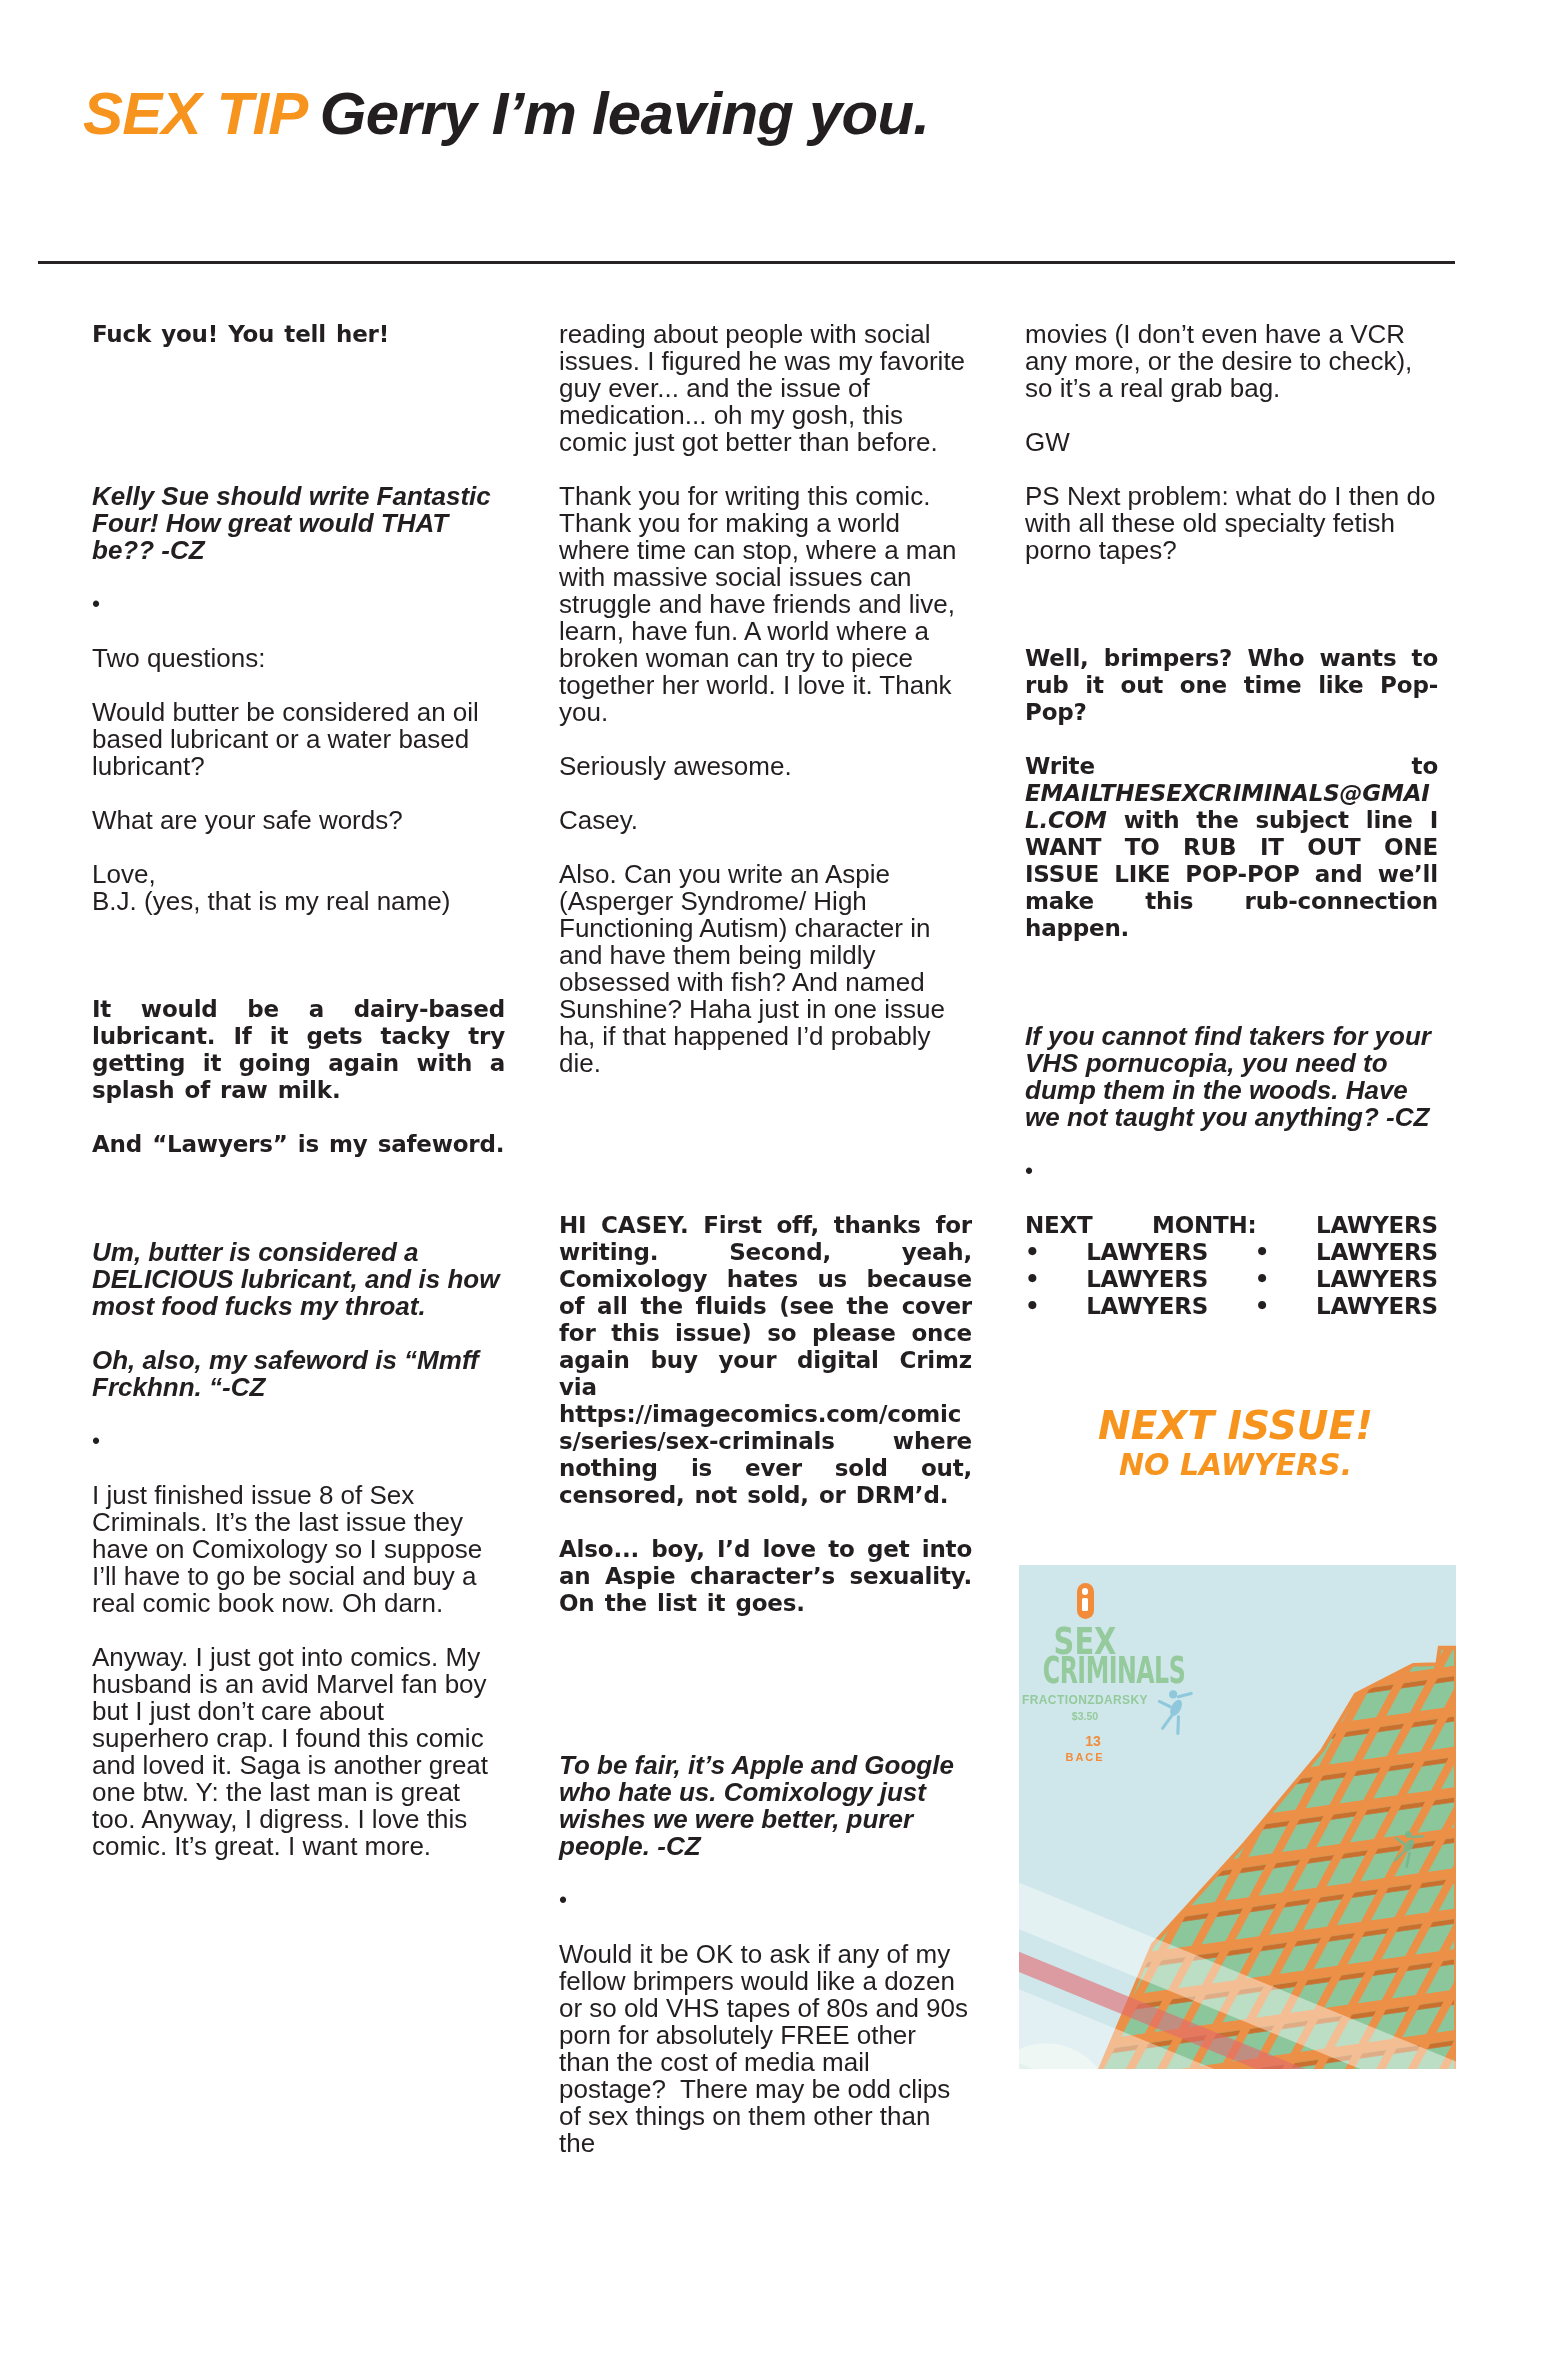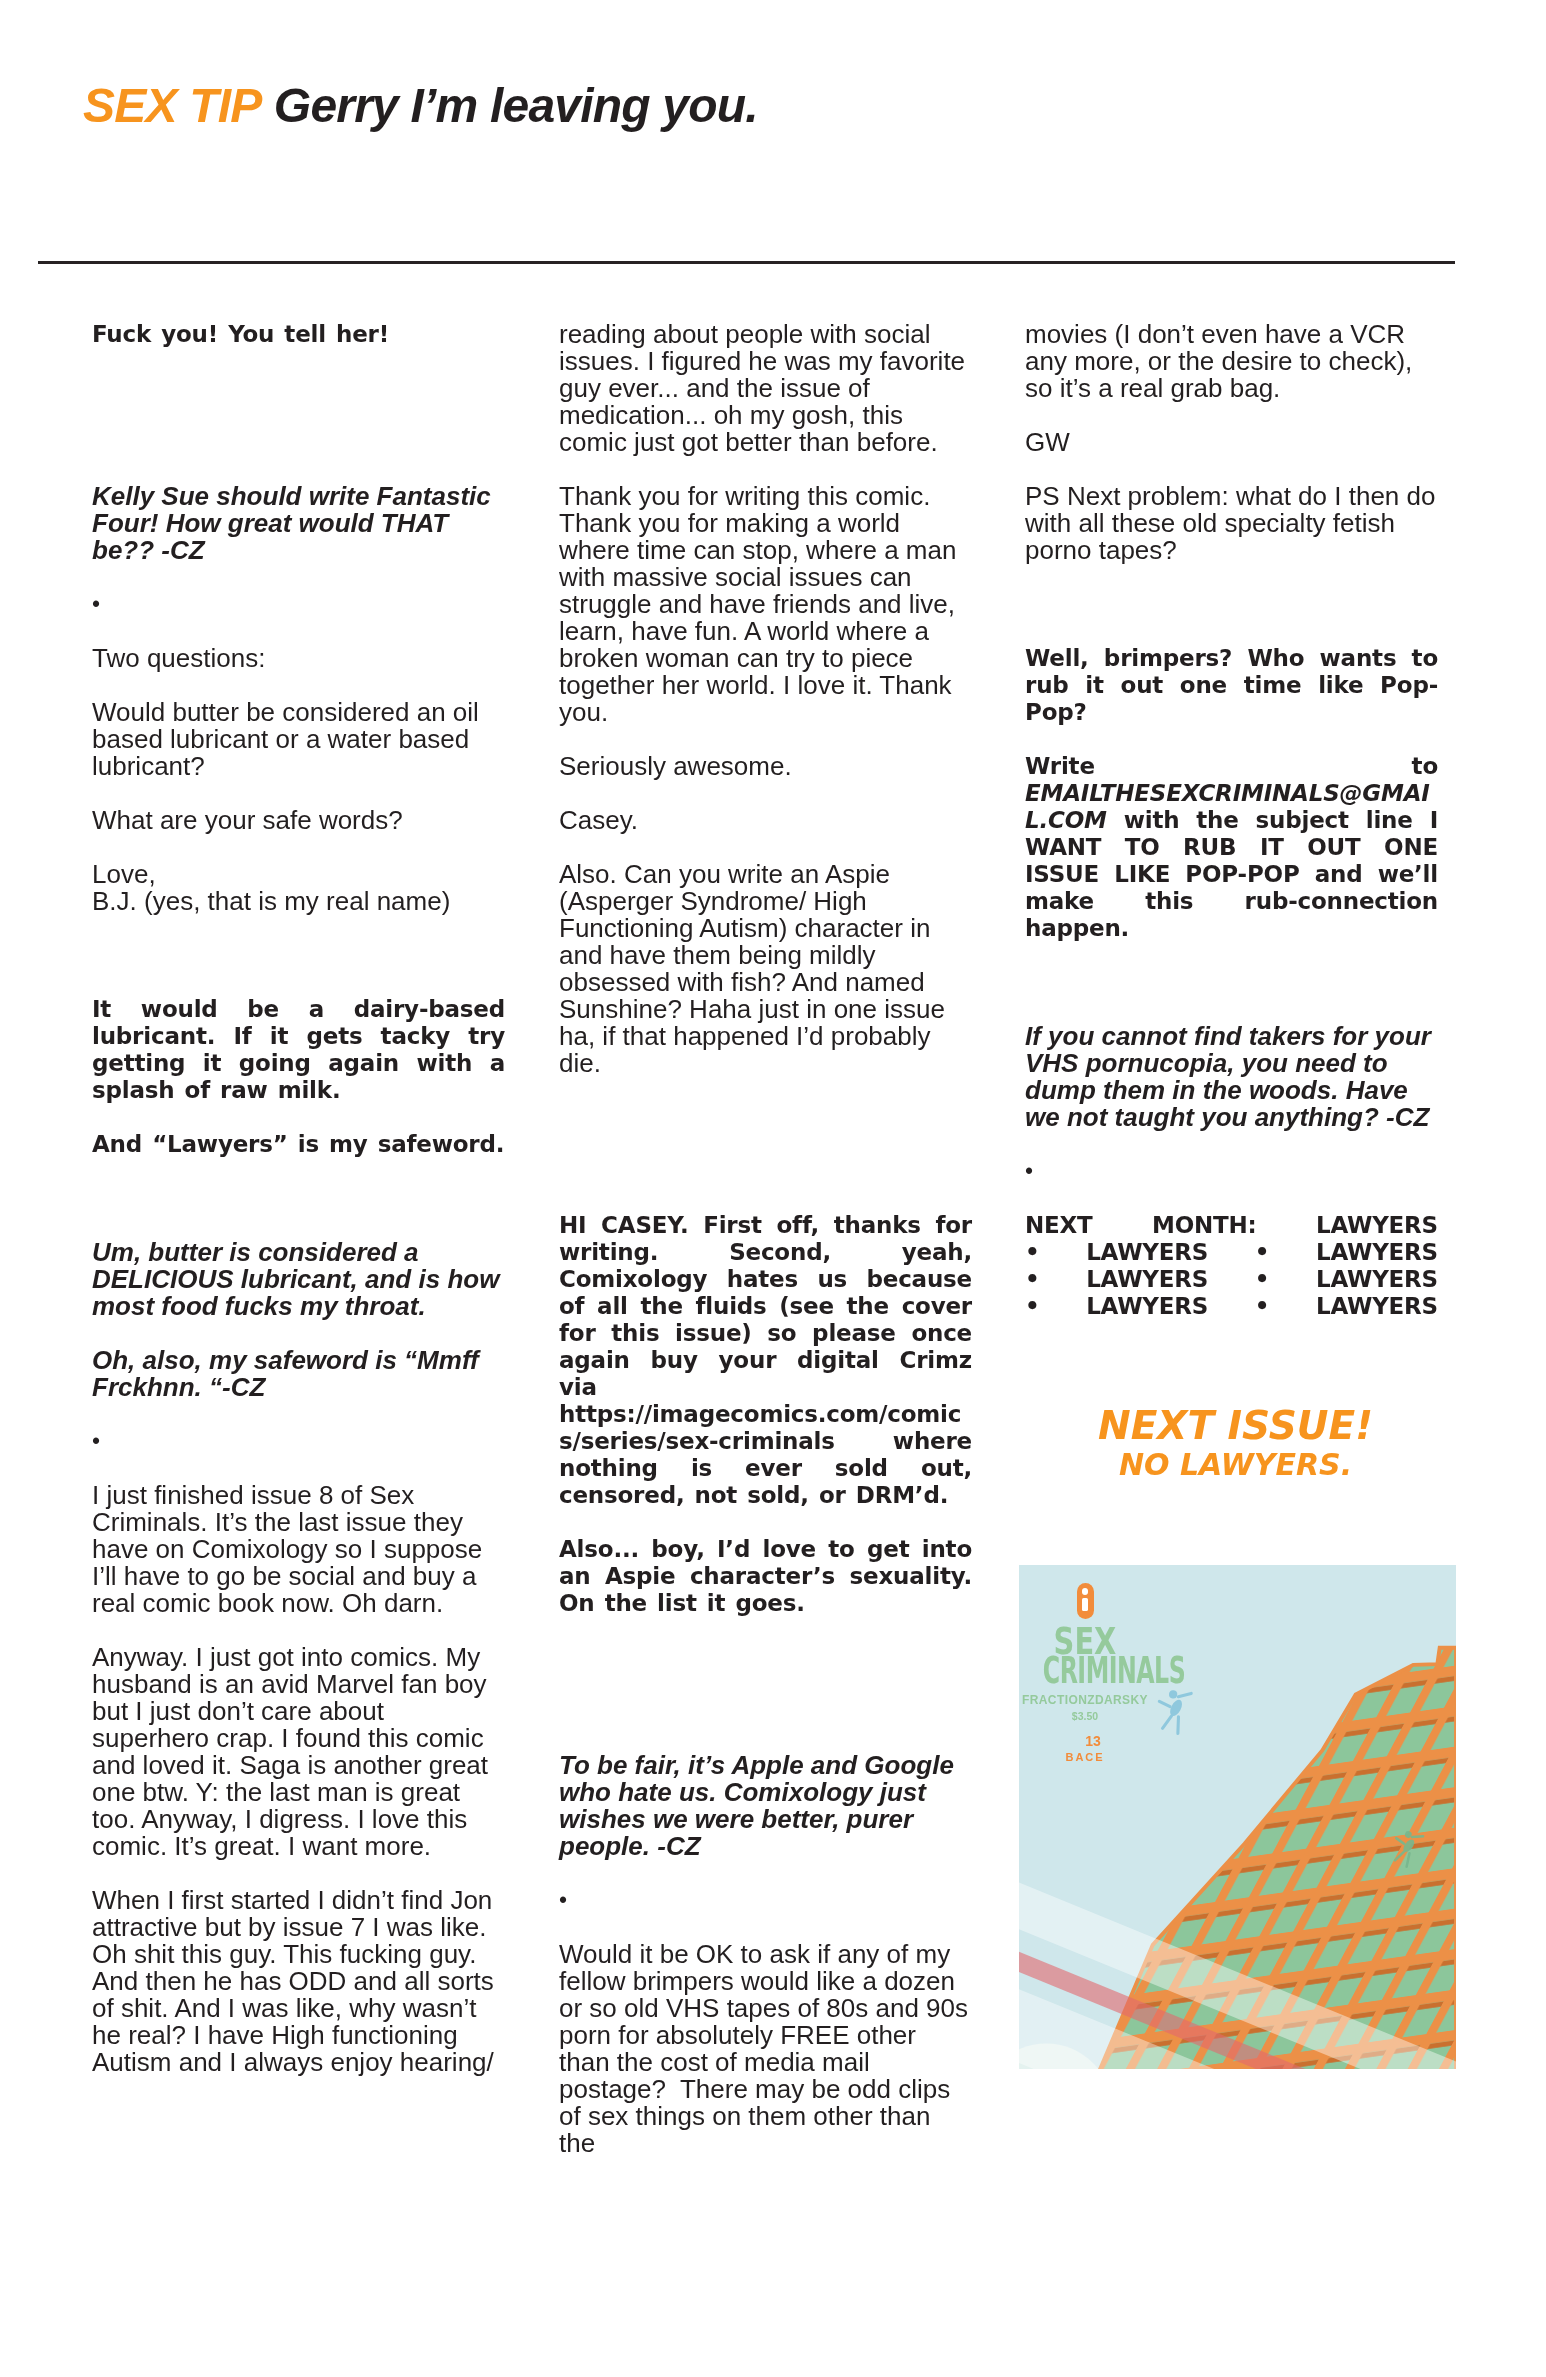--- a/index.html
+++ b/index.html
@@ -6,21 +6,21 @@
   body{
     width:1547px;height:2377px;position:relative;background:#ffffff;
     font-family:"Liberation Sans",sans-serif;color:#231F20;
     -webkit-font-smoothing:antialiased;
   }
   .page{position:absolute;inset:0;}
 
   
   .masthead{
     position:absolute;left:83px;top:47px;
-    font-style:italic;font-weight:bold;font-size:48px;line-height:54px;
+    font-style:italic;font-weight:bold;font-size:60px;line-height:54px;
     letter-spacing:-0.8px;white-space:nowrap;color:#231F20;
   }
   .masthead .tip{color:#F7941E;margin-right:12.4px;}
 
   .rule{position:absolute;left:38px;top:261px;width:1417px;height:3.1px;background:#272223;}
 
   
   .col{position:absolute;top:321px;width:429px;}
   .col.c1{left:84px;}
   .col.c2{left:551px;}
@@ -84,21 +84,20 @@
       <p class="letter">B.J. (yes, that is my real name)</p>
       <p class="spacer"></p>
       <p class="response">It would be a dairy-based lubricant. If it gets tacky try getting it going again with a splash of raw milk.</p>
       <p class="response">And “Lawyers” is my safeword.</p>
       <p class="spacer"></p>
       <p class="response-italic">Um, butter is considered a DELICIOUS lubricant, and is how most food fucks my throat.</p>
       <p class="response-italic">Oh, also, my safeword is “Mmff Frckhnn. “-CZ</p>
       <p class="bullet">•</p>
       <p class="letter">I just finished issue 8 of Sex Criminals. It’s the last issue they have on Comixology so I suppose I’ll have to go be social and buy a real comic book now. Oh darn.</p>
       <p class="letter">Anyway. I just got into comics. My husband is an avid Marvel fan boy but I just don’t care about superhero crap. I found this comic and loved it. Saga is another great one btw. Y: the last man is great too. Anyway, I digress. I love this comic. It’s great. I want more.</p>
-      <p class="letter">When I first started I didn’t find Jon attractive but by issue 7 I was like. Oh shit this guy. This fucking guy. And then he has ODD and all sorts of shit. And I was like, why wasn’t he real? I have High functioning Autism and I always enjoy hearing/</p>
     </div>
   <div class="col c2">
       <p class="letter">reading about people with social issues. I figured he was my favorite guy ever... and the issue of medication... oh my gosh, this comic just got better than before.</p>
       <p class="letter">Thank you for writing this comic. Thank you for making a world where time can stop, where a man with massive social issues can struggle and have friends and live, learn, have fun. A world where a broken woman can try to piece together her world. I love it. Thank you.</p>
       <p class="letter">Seriously awesome.</p>
       <p class="letter">Casey.</p>
       <p class="letter">Also. Can you write an Aspie (Asperger Syndrome/ High Functioning Autism) character in and have them being mildly obsessed with fish? And named Sunshine? Haha just in one issue ha, if that happened I’d probably die.</p>
       <p class="spacer"></p>
       <p class="spacer"></p>
       <p class="response">HI CASEY. First off, thanks for writing. Second, yeah, Comixology hates us because of all the fluids (see the cover for this issue) so please once again buy your digital Crimz via https://imagecomics.com/comics/series/sex-criminals where nothing is ever sold out, censored, not sold, or DRM’d.</p>

